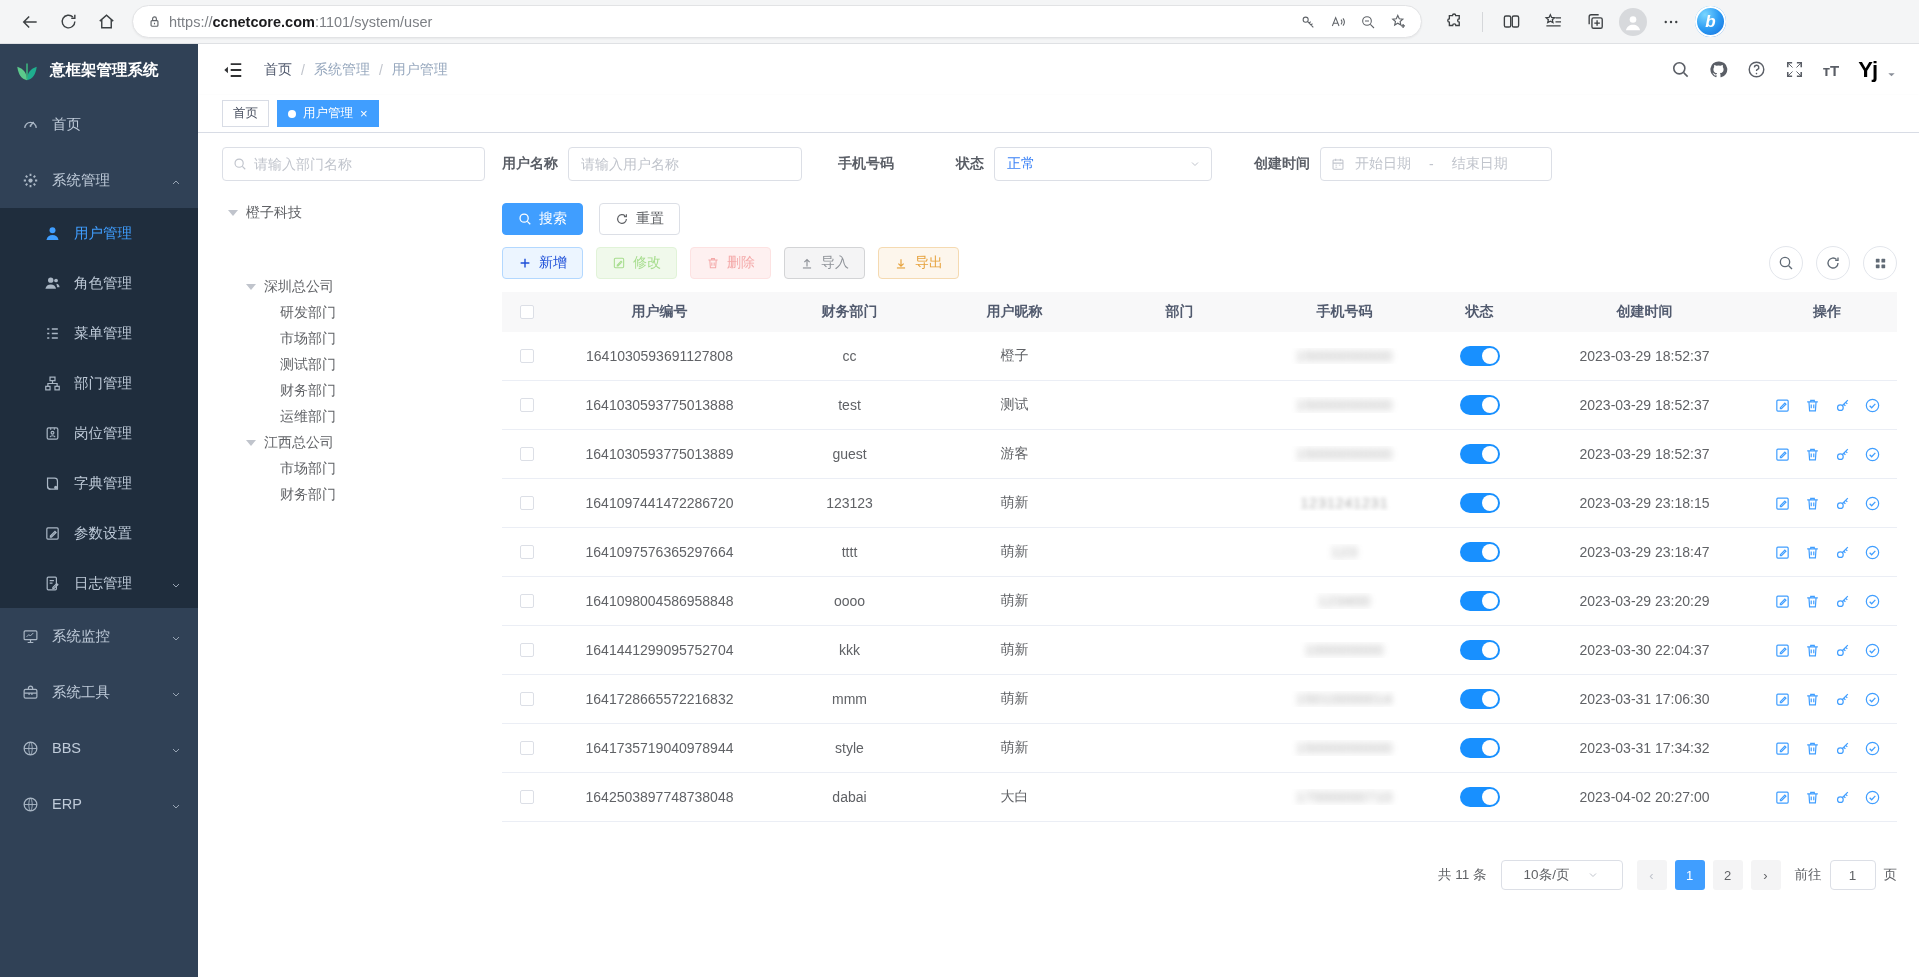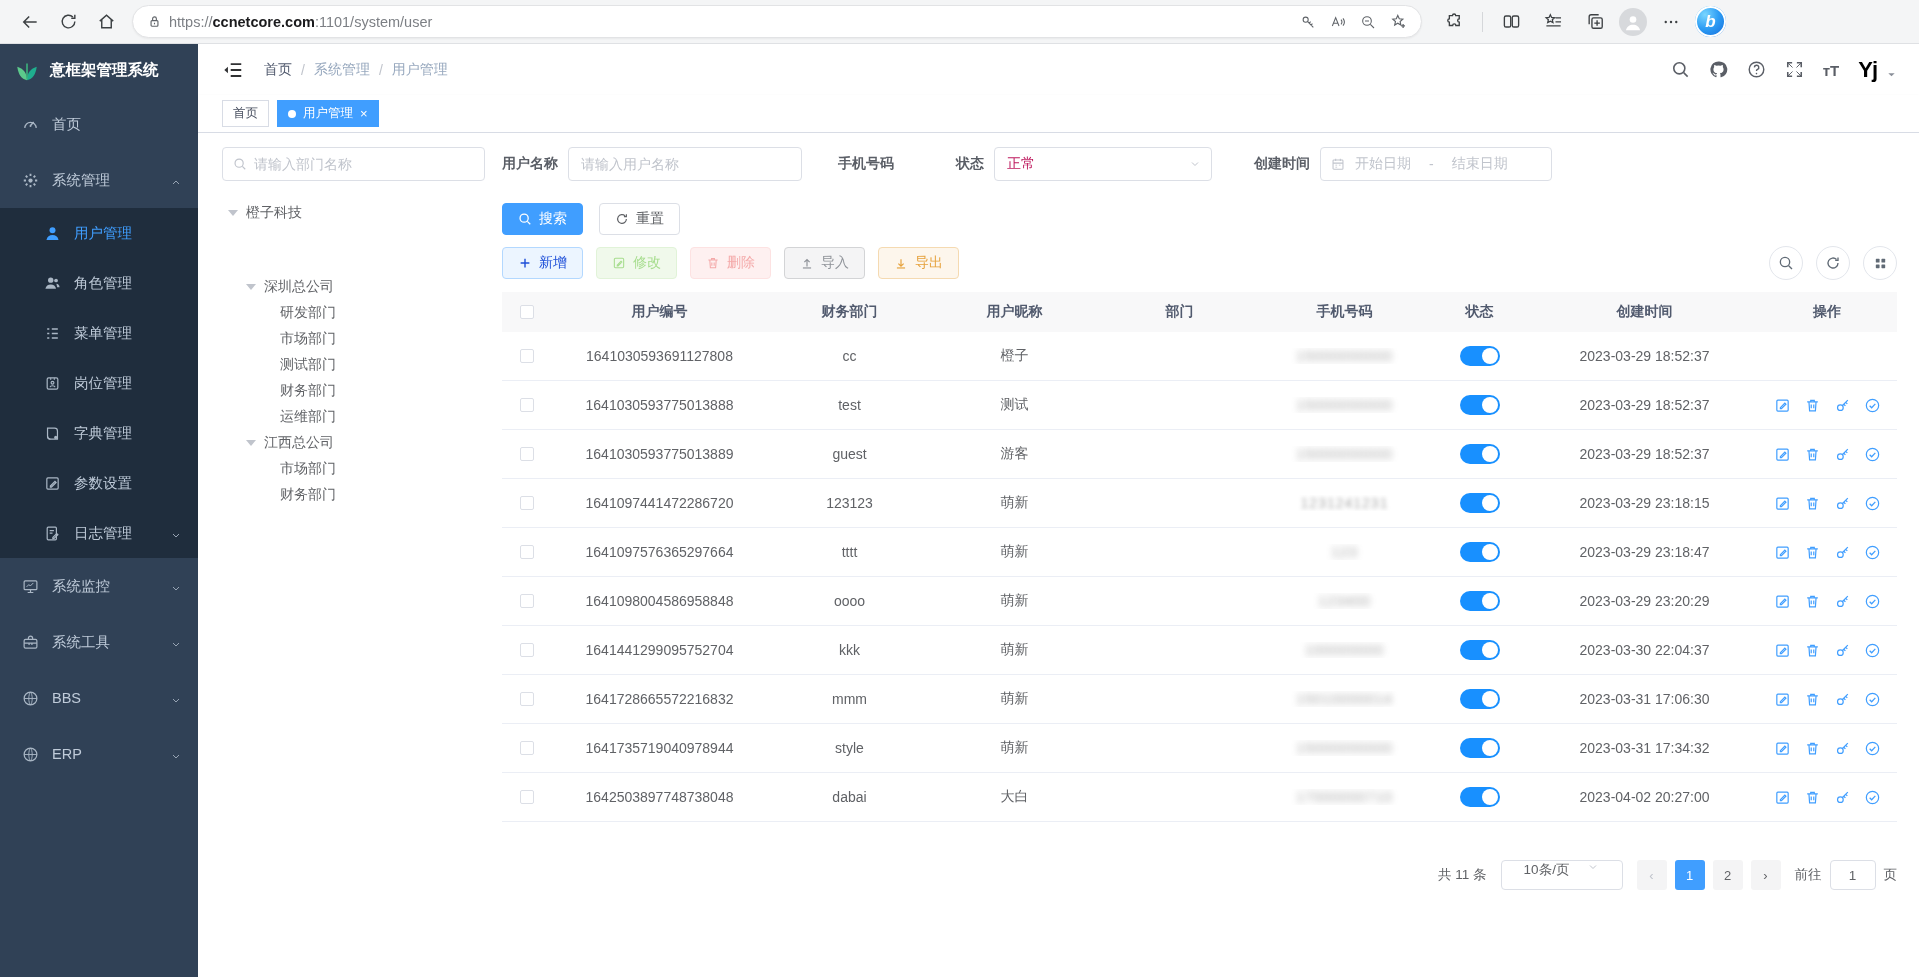--- a/index.html
+++ b/index.html
@@ -56,21 +56,21 @@
   .dept-search input::placeholder{color:#c0c4cc}
   .tree{margin-top:19px;font-size:14px;color:#606266}
   .tree-node{height:26px;display:flex;align-items:center;cursor:pointer}
   .tree-caret{width:0;height:0;border-left:5px solid transparent;border-right:5px solid transparent;border-top:6px solid #c0c4cc;margin-right:8px;flex-shrink:0}
 
   .right-col{flex:1;display:flex;flex-direction:column;min-width:0}
   .filter-row{display:flex;align-items:center;height:34px;font-size:14px}
   .f-label{font-weight:bold;color:#5a5e66;white-space:nowrap}
   .f-input{height:34px;border:1px solid #dcdfe6;border-radius:4px;padding:0 12px;font-size:14px;font-family:inherit;color:#606266;outline:none}
   .f-input::placeholder{color:#c0c4cc}
-  .f-select{height:34px;border:1px solid #dcdfe6;border-radius:4px;display:flex;align-items:center;padding:0 10px 0 12px;color:#be185d;cursor:pointer}
+  .f-select{height:34px;border:1px solid #dcdfe6;border-radius:4px;display:flex;align-items:center;padding:0 10px 0 12px;color:#3b82f6;cursor:pointer}
   .f-select .sel-arrow{margin-left:auto;color:#c0c4cc;display:flex}
   .f-date{height:34px;border:1px solid #dcdfe6;border-radius:4px;display:flex;align-items:center;gap:10px;padding:0 10px;color:#c0c4cc;cursor:pointer}
 
   .btn-row{margin-top:22px;display:flex;gap:16px}
   .btn{height:32px;padding:0 15px;border-radius:4px;border:1px solid #dcdfe6;background:#fff;font-size:14px;display:flex;align-items:center;gap:7px;cursor:pointer;font-family:inherit}
   .btn .b-ic{width:14px;height:14px;display:flex}
   .btn-primary{background:#409eff;border-color:#409eff;color:#fff}
   .btn-plain{color:#606266}
   .toolbar{margin-top:11px;display:flex;gap:13px;align-items:center}
   .btn-add{background:#ecf5ff;border-color:#b3d8ff;color:#1d4ed8}
@@ -88,21 +88,21 @@
   .cell{text-align:center;display:flex;align-items:center;justify-content:center;flex-shrink:0;overflow:hidden}
   .cb{width:14px;height:14px;border:1px solid #dcdfe6;border-radius:2px;background:#fff;cursor:pointer}
   .toggle{width:40px;height:20px;border-radius:10px;background:#1890ff;position:relative;cursor:pointer;flex-shrink:0}
   .toggle::after{content:"";position:absolute;right:2px;top:2px;width:16px;height:16px;border-radius:50%;background:#fff}
   .phone-blur{filter:blur(3.5px);opacity:.55;color:#555;letter-spacing:1px}
   .phone-blur.light{filter:blur(2px);opacity:.5}
   .row-actions{display:flex;gap:13px;color:#409eff}
   .row-actions .ra{width:17px;height:17px;display:flex;cursor:pointer}
 
   .pagination{margin-top:38px;display:flex;align-items:center;justify-content:flex-end;gap:14px;font-size:13.5px;color:#606266;padding-bottom:24px}
-  .size-select{width:122px;height:30px;border:1px solid #dcdfe6;border-radius:4px;display:flex;align-items:flex-start;justify-content:center;gap:18px;color:#606266;cursor:pointer}
+  .size-select{width:122px;height:30px;border:1px solid #dcdfe6;border-radius:4px;display:flex;align-items:center;justify-content:center;gap:18px;color:#606266;cursor:pointer}
   .pg-group{display:flex;gap:8px}
   .page-btn{min-width:30px;height:30px;padding:0 6px;background:#f4f4f5;border-radius:3px;display:flex;align-items:center;justify-content:center;cursor:pointer;color:#606266;font-size:13px}
   .page-btn.active{background:#409eff;color:#fff}
   .page-btn.dis{color:#c0c4cc}
   .goto-wrap{display:flex;align-items:center;gap:8px}
   .goto-input{width:46px;height:30px;border:1px solid #dcdfe6;border-radius:4px;text-align:center;font-size:13.5px;font-family:inherit;color:#606266;outline:none}
 
   svg{display:block}
 </style>
 </head>
@@ -266,20 +266,31 @@
           <span class="mi-ic" style="display: flex;">
             <svg width="17" height="17" viewBox="0 0 24 24" fill="none" stroke="currentColor" stroke-width="1.7">
               <path d="M4.5 5.5h3M4.5 12h3M4.5 18.5h3M11 5.5h8.5M11 12h8.5M11 18.5h8.5" stroke-width="2.1"></path>
             </svg>
           </span>
           <span>菜单管理</span>
         </div>
         <div class="menu-item sub">
           <span class="mi-ic" style="display: flex;">
             <svg width="17" height="17" viewBox="0 0 24 24" fill="none" stroke="currentColor" stroke-width="1.7">
+              <rect x="8.5" y="3" width="7" height="5"></rect>
+              <rect x="2.5" y="16" width="6" height="5"></rect>
+              <rect x="15.5" y="16" width="6" height="5"></rect>
+              <path d="M12 8v4M5.5 16v-4h13v4"></path>
+            </svg>
+          </span>
+          <span>部门管理</span>
+        </div>
+        <div class="menu-item sub">
+          <span class="mi-ic" style="display: flex;">
+            <svg width="17" height="17" viewBox="0 0 24 24" fill="none" stroke="currentColor" stroke-width="1.7">
               <rect x="4.5" y="4" width="15" height="16" rx="2"></rect>
               <path d="M9.5 4v3M14.5 4v3" stroke-width="1.4"></path>
               <circle cx="12" cy="11" r="2"></circle>
               <path d="M8.5 17c.6-2.4 6.4-2.4 7 0"></path>
             </svg>
           </span>
           <span>岗位管理</span>
         </div>
         <div class="menu-item sub">
           <span class="mi-ic" style="display: flex;">

